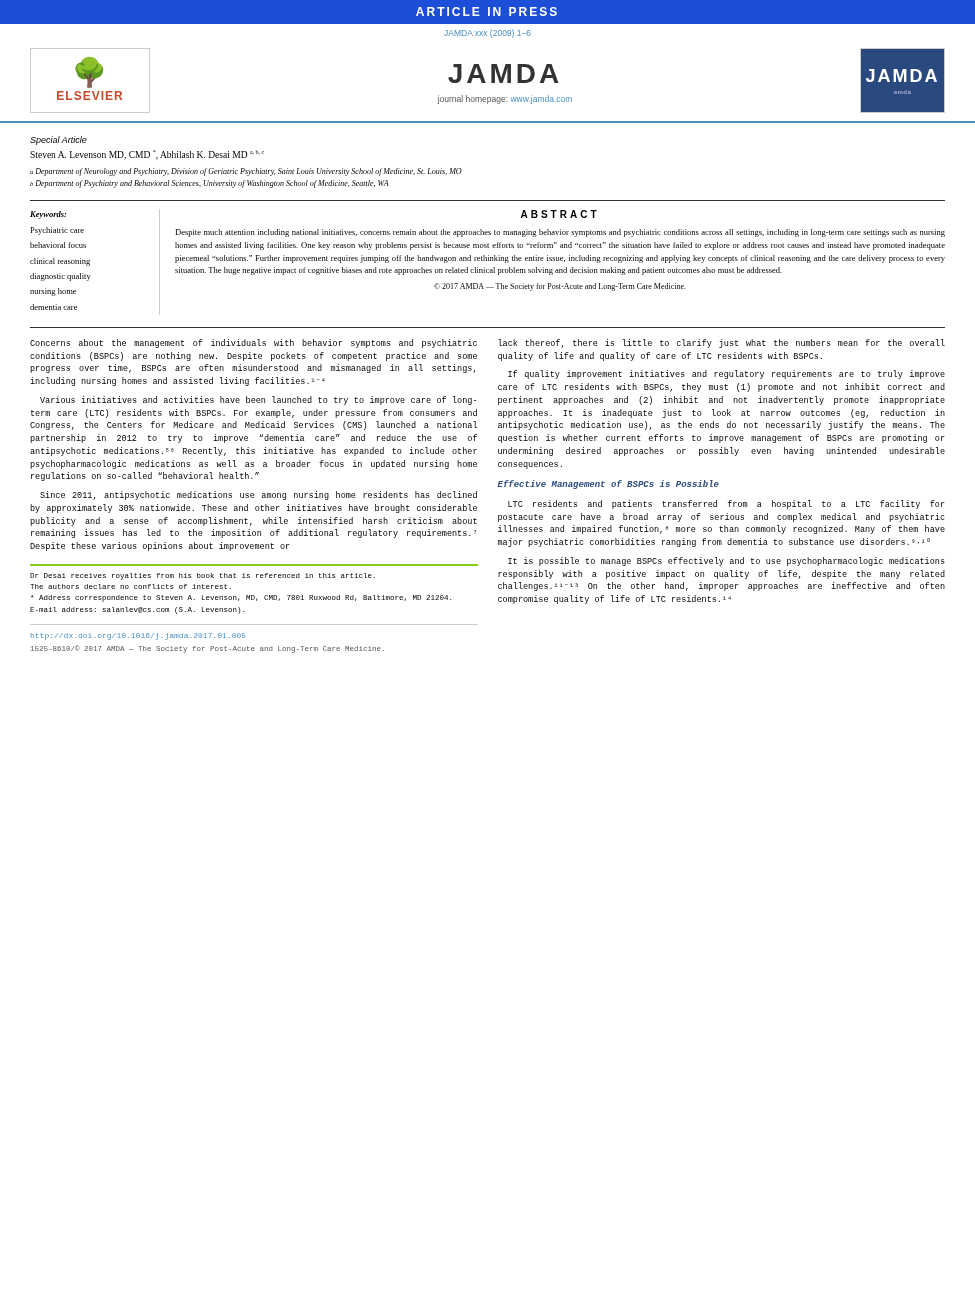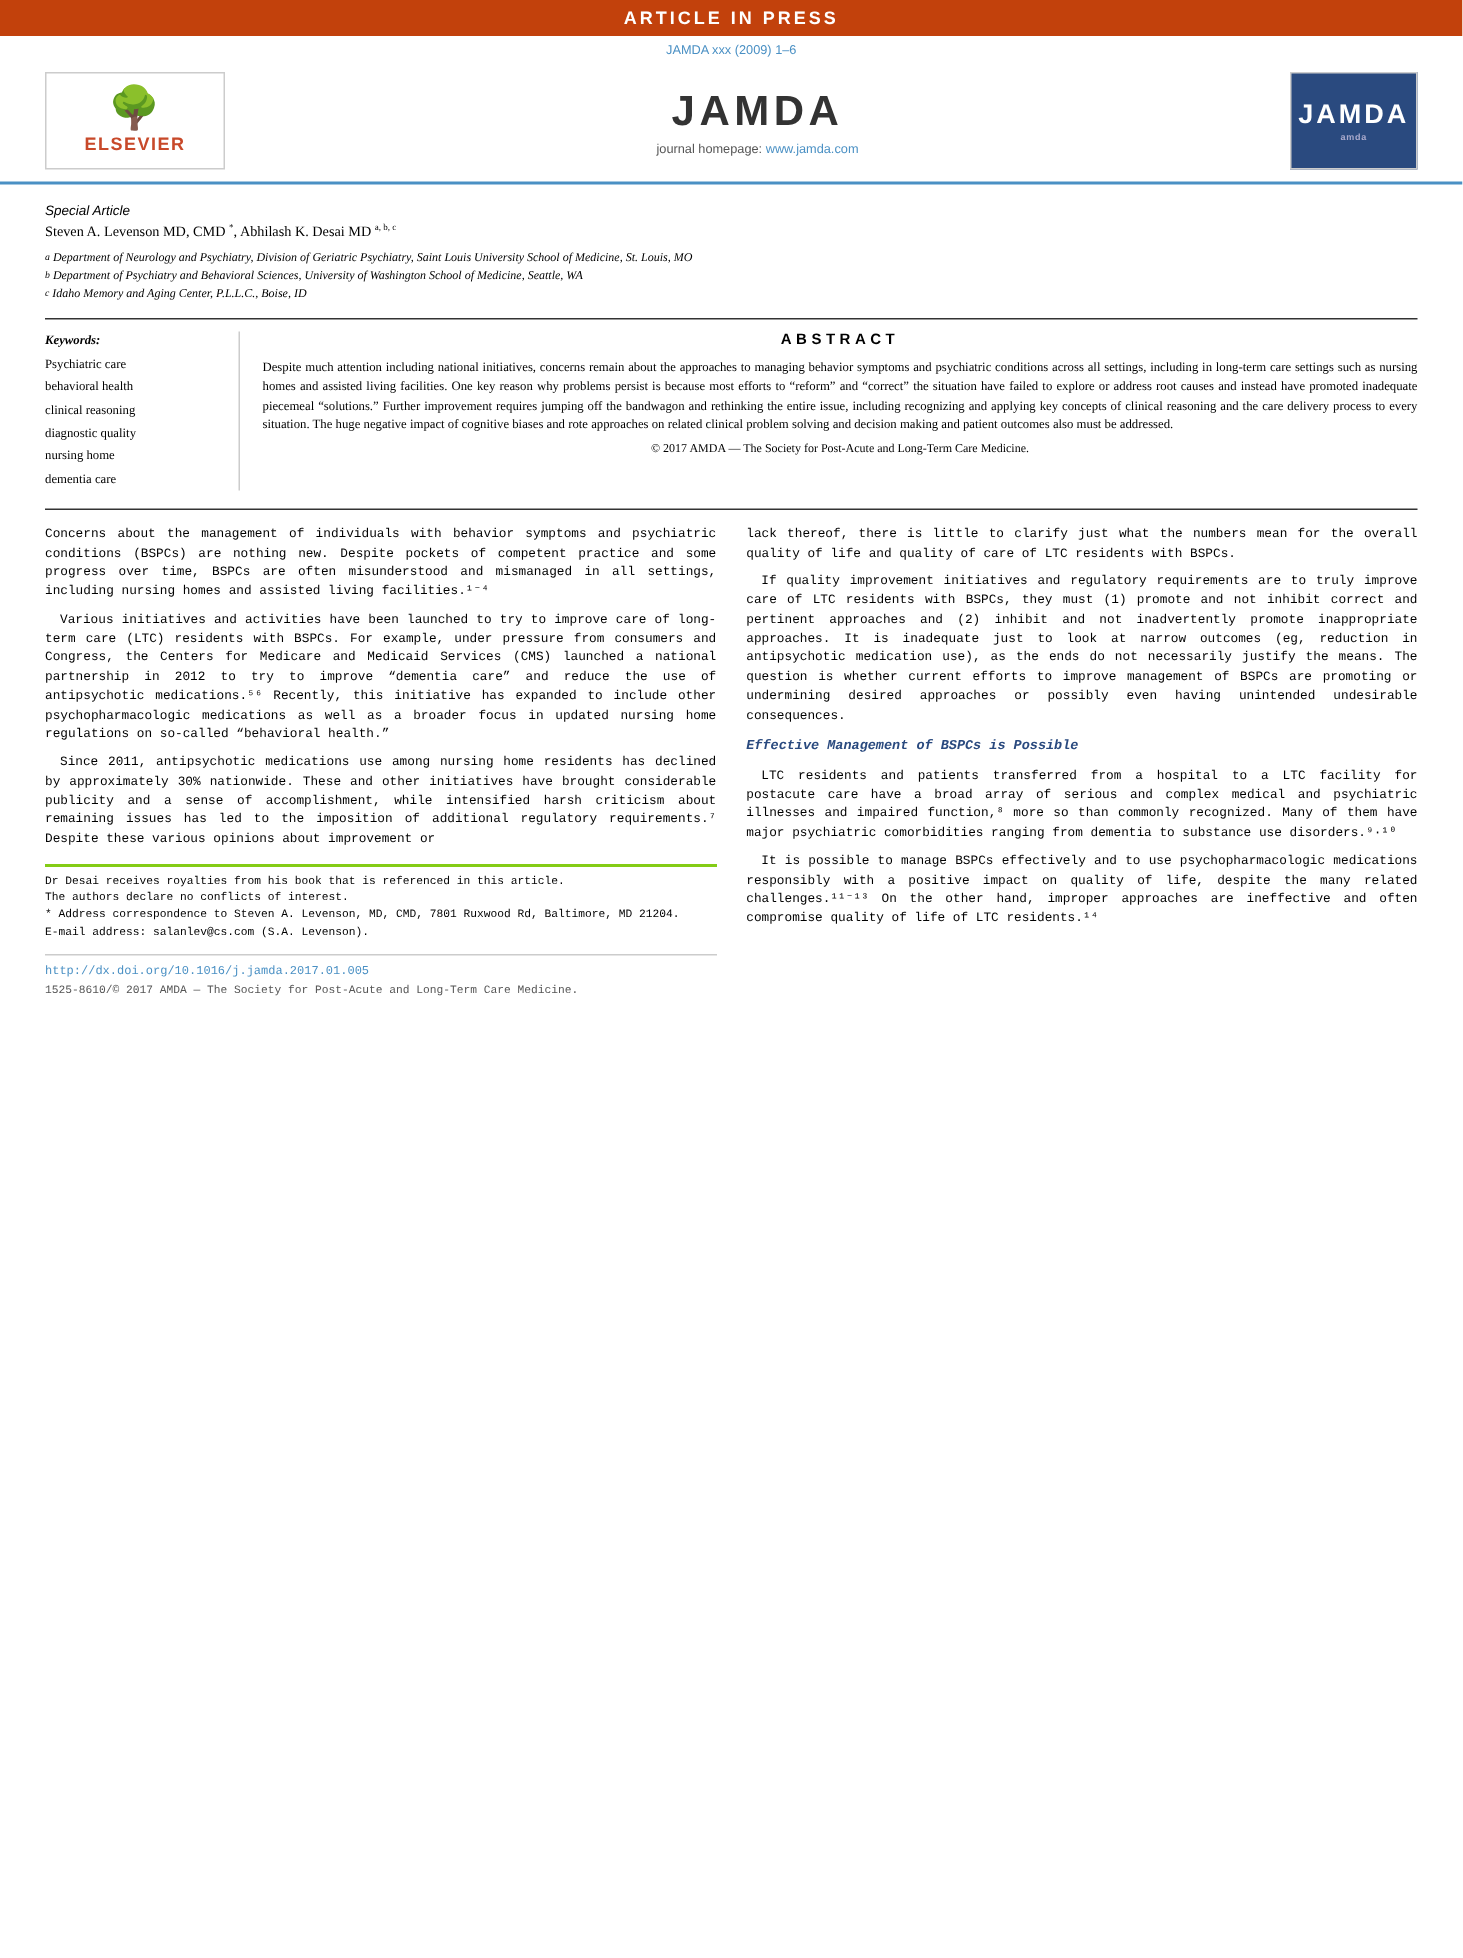--- a/index.html
+++ b/index.html
@@ -7,21 +7,21 @@
       background: #fff;
       font-family: 'Times New Roman', Times, serif;
       font-size: 9.5px;
       color: #000;
       width: 975px;
       min-height: 1305px;
     }
 
     
     .article-in-press-banner {
-      background: #c2410c;
+      background: #1d4ed8;
       text-align: center;
       padding: 5px 0;
       font-size: 12px;
       font-weight: bold;
       color: #fff;
       letter-spacing: 2px;
       font-family: Arial, sans-serif;
     }
 
     
@@ -331,35 +331,31 @@
 
   <div class="affiliations">
     <div class="affiliation-line">
       <sup class="affiliation-sup">a</sup>
       <span>Department of Neurology and Psychiatry, Division of Geriatric Psychiatry, Saint Louis University School of Medicine, St. Louis, MO</span>
     </div>
     <div class="affiliation-line">
       <sup class="affiliation-sup">b</sup>
       <span>Department of Psychiatry and Behavioral Sciences, University of Washington School of Medicine, Seattle, WA</span>
     </div>
-    <div class="affiliation-line">
-      <sup class="affiliation-sup">c</sup>
-      <span>Idaho Memory and Aging Center, P.L.L.C., Boise, ID</span>
-    </div>
   </div>
 
   <hr class="hr">
 
   <div class="abstract-section">
 
     <div class="keywords-col">
       <div class="keywords-title">Keywords:</div>
       <div class="keywords-list">
         <div>Psychiatric care</div>
-        <div>behavioral health</div>
+        <div>behavioral focus</div>
         <div>clinical reasoning</div>
         <div>diagnostic quality</div>
         <div>nursing home</div>
         <div>dementia care</div>
       </div>
     </div>
 
     <div class="abstract-col">
       <div class="abstract-title">ABSTRACT</div>
       <div class="abstract-text">Despite much attention including national initiatives, concerns remain about the approaches to managing behavior symptoms and psychiatric conditions across all settings, including in long-term care settings such as nursing homes and assisted living facilities. One key reason why problems persist is because most efforts to “reform” and “correct” the situation have failed to explore or address root causes and instead have promoted inadequate piecemeal “solutions.” Further improvement requires jumping off the bandwagon and rethinking the entire issue, including recognizing and applying key concepts of clinical reasoning and the care delivery process to every situation. The huge negative impact of cognitive biases and rote approaches on related clinical problem solving and decision making and patient outcomes also must be addressed.</div>

